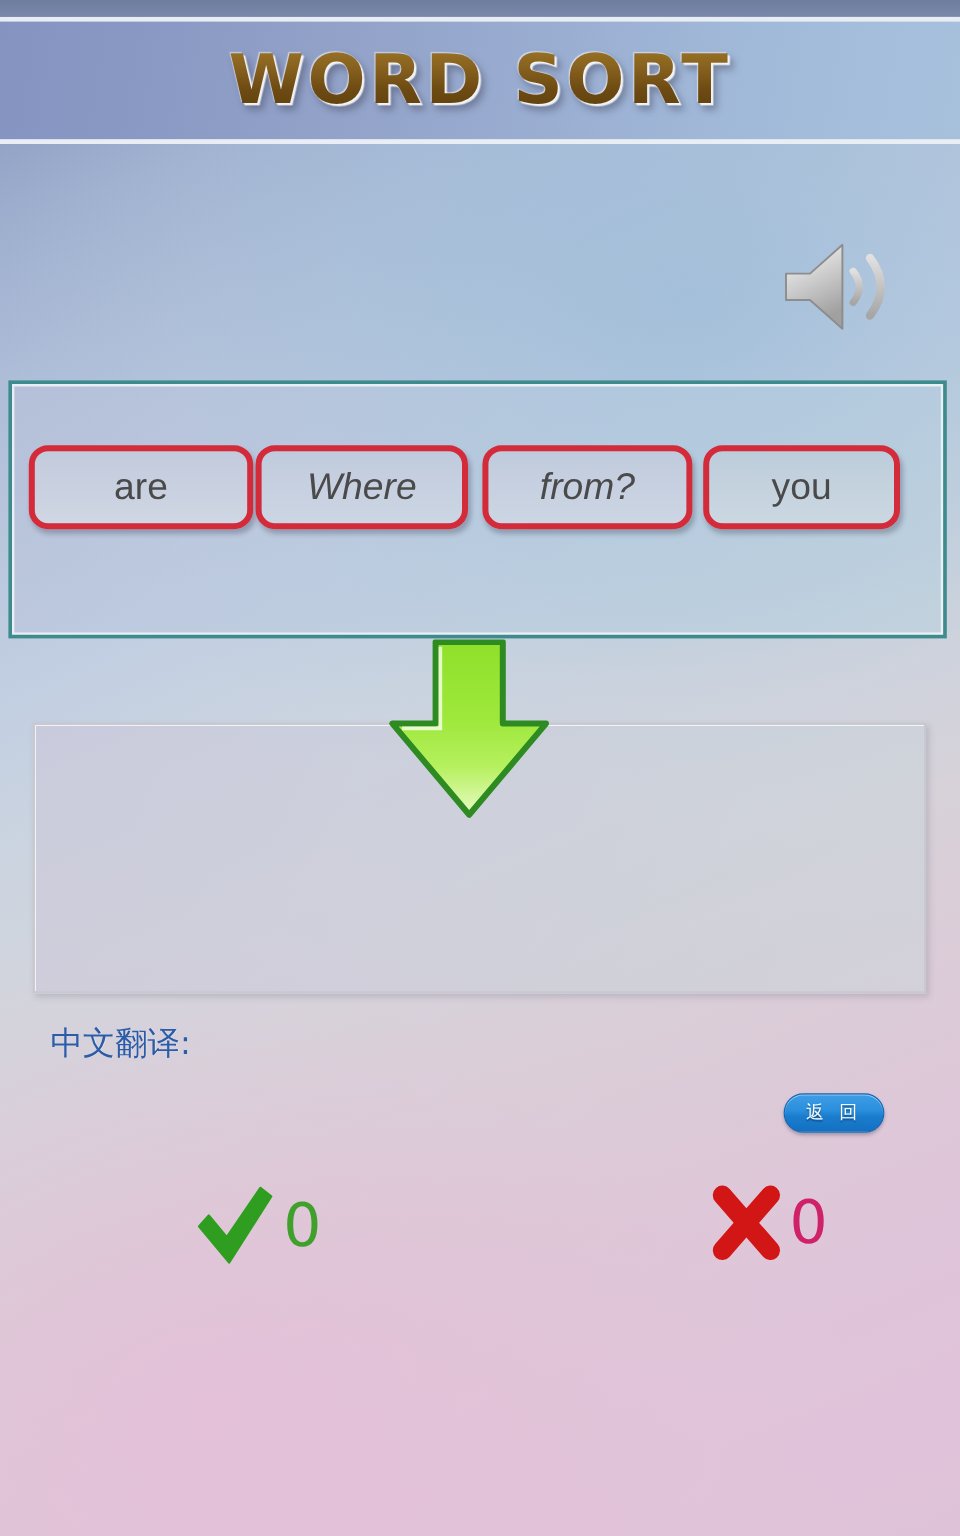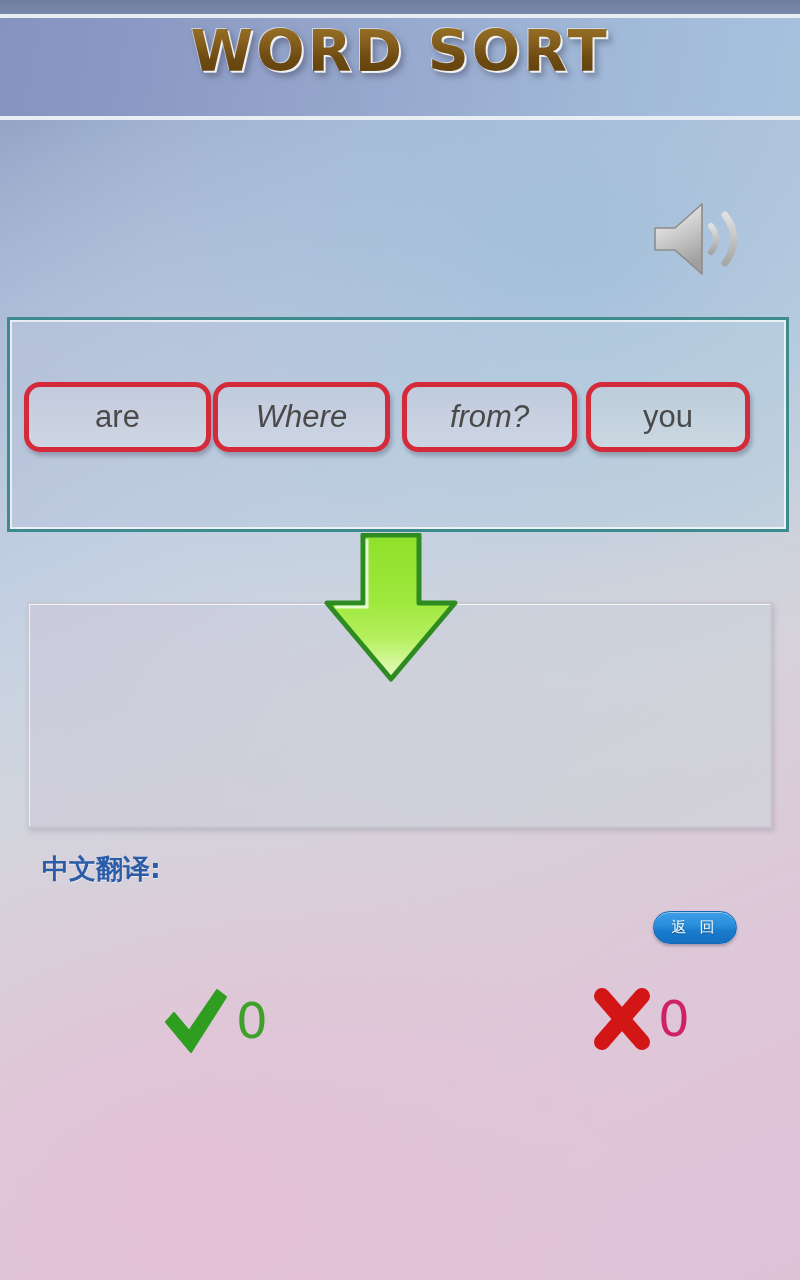--- a/index.html
+++ b/index.html
@@ -63,21 +63,21 @@
   .titlebar {
     position: absolute;
     left: 0; top: 14px;
     width: 800px; height: 106px;
     background: linear-gradient(100deg,
         #8493c0 0%, #8b9ac4 18%, #93a3c9 38%,
         #9aaed2 58%, #a2bad9 78%, #a7c1dd 100%);
     border-top: 4px solid #e8edf4;
     border-bottom: 4px solid #e9eef5;
     display: flex;
-    align-items: flex-start;
+    align-items: center;
     justify-content: center;
     z-index: 5;
   }
   .titlebar-shadow-top {
     position: absolute;
     left: 0; top: 0; width: 800px; height: 14px;
     background: linear-gradient(#6e7d9e, #7a89ab);
     z-index: 6;
   }
   .app-title {
@@ -115,21 +115,21 @@
     background: linear-gradient(120deg,
         rgba(186,194,218,0.55) 0%,
         rgba(186,199,221,0.50) 30%,
         rgba(183,205,223,0.48) 62%,
         rgba(183,208,222,0.46) 100%);
     box-shadow: inset 0 0 0 2px rgba(255,255,255,0.70);
     z-index: 3;
   }
   .tiles-row {
     position: absolute;
-    left: 0; top: 62px;
+    left: 0; top: 51px;
     width: 782px; height: 72px;
     display: flex;
     gap: 0;
   }
   .word-tile {
     position: absolute;
     height: 70px;
     border: 5px solid #d32b3a;
     border-radius: 16px;
     background: linear-gradient(#c2cadd 0%, #c8d0e0 45%, #cfd7e4 100%);
@@ -182,21 +182,21 @@
     position: absolute;
     left: 42px; top: 851px;
     display: flex;
     align-items: baseline;
     gap: 10px;
     white-space: nowrap;
     z-index: 3;
   }
   .translation-label {
     font-size: 27px;
-    font-weight: bold;
+    font-weight: normal;
     color: #2b5ca8;
     font-family: "DejaVu Sans", "Liberation Sans", sans-serif;
     text-shadow: 0.5px 0.5px 0 rgba(255,255,255,0.5);
   }
   .translation-text {
     font-size: 30px;
     font-weight: bold;
     color: #3b8f2f;
     font-family: "DejaVu Sans", "Liberation Sans", sans-serif;
     letter-spacing: 1px;

